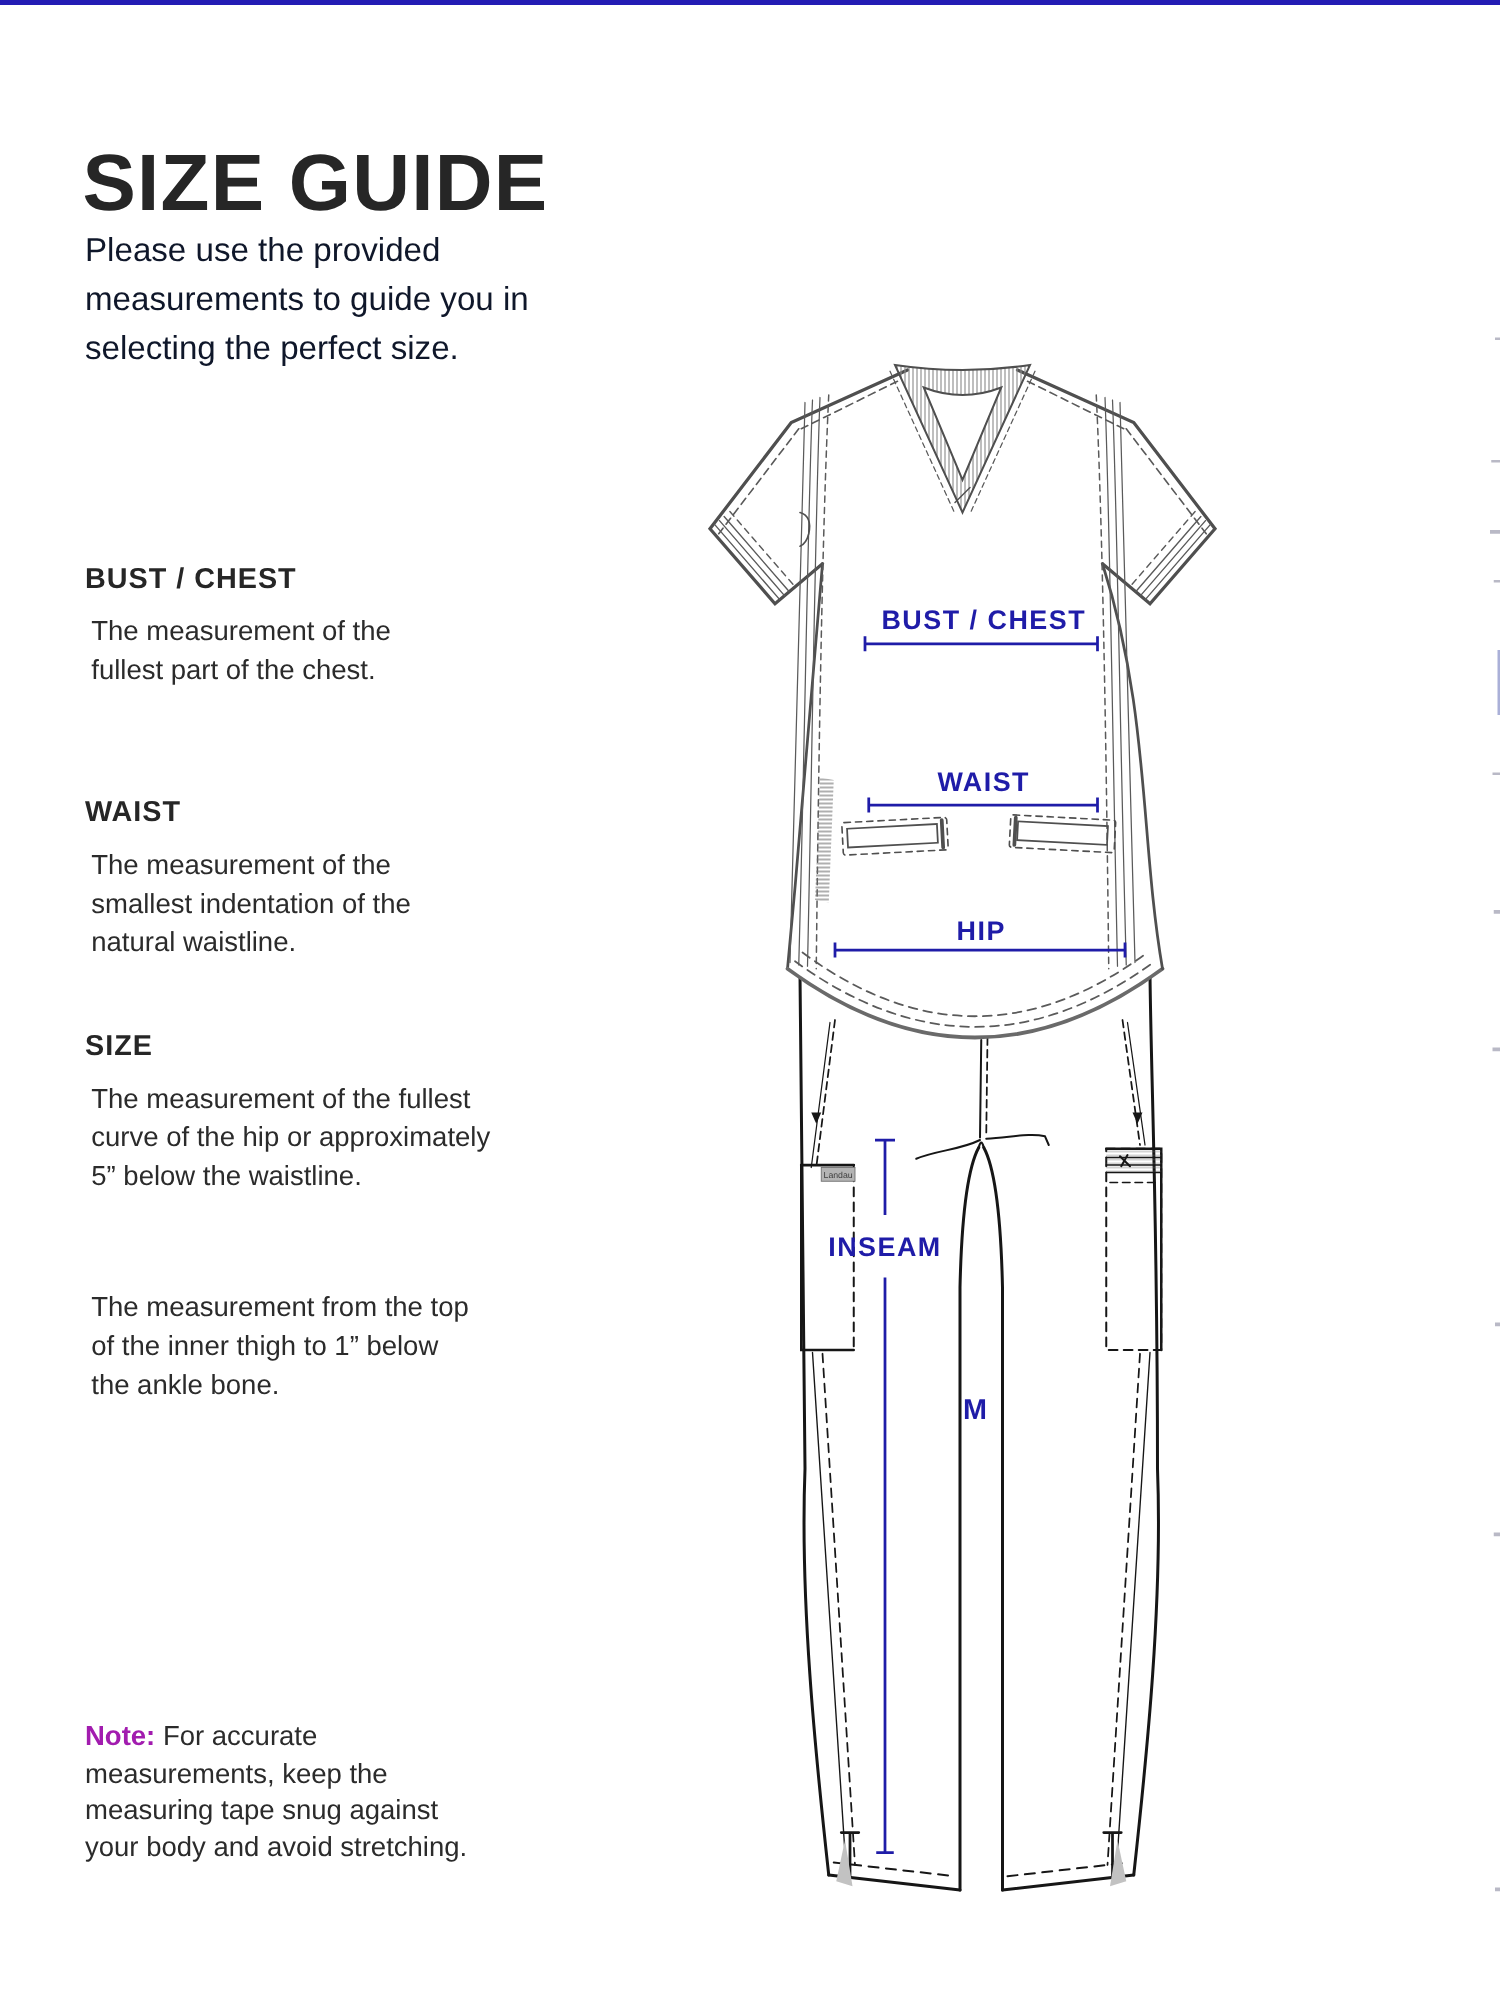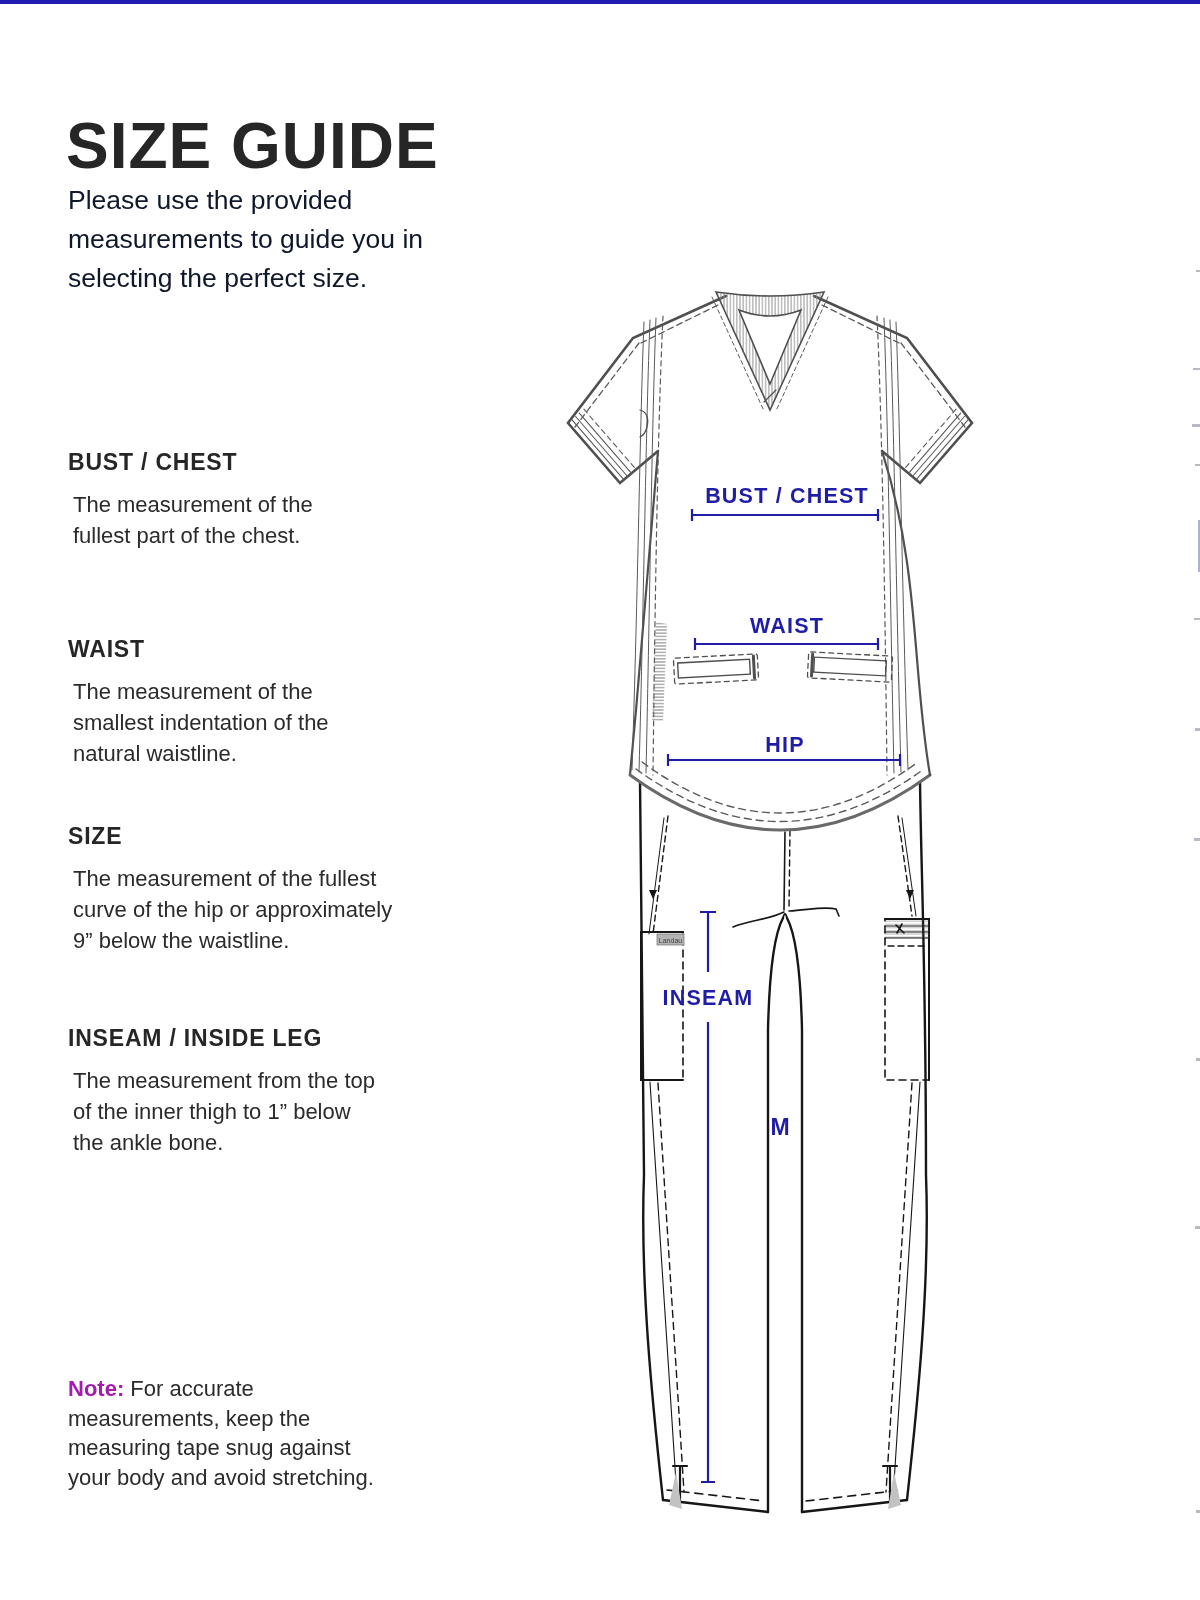--- a/index.html
+++ b/index.html
@@ -59,25 +59,24 @@
   <h3>WAIST</h3>
   <p>The measurement of the
 smallest indentation of the
 natural waistline.</p>
 </div>
 
 <div class="section sec-hips">
   <h3>SIZE</h3>
   <p>The measurement of the fullest
 curve of the hip or approximately
-9” below the waistline.</p>
+5” below the waistline.</p>
 </div>
 
 <div class="section sec-inseam">
-  <h3>INSEAM / INSIDE LEG</h3>
   <p>The measurement from the top
 of the inner thigh to 1” below
 the ankle bone.</p>
 </div>
 
 <div class="note">
   <b>Note:</b>
   <span>For accurate
 measurements, keep the
 measuring tape snug against

